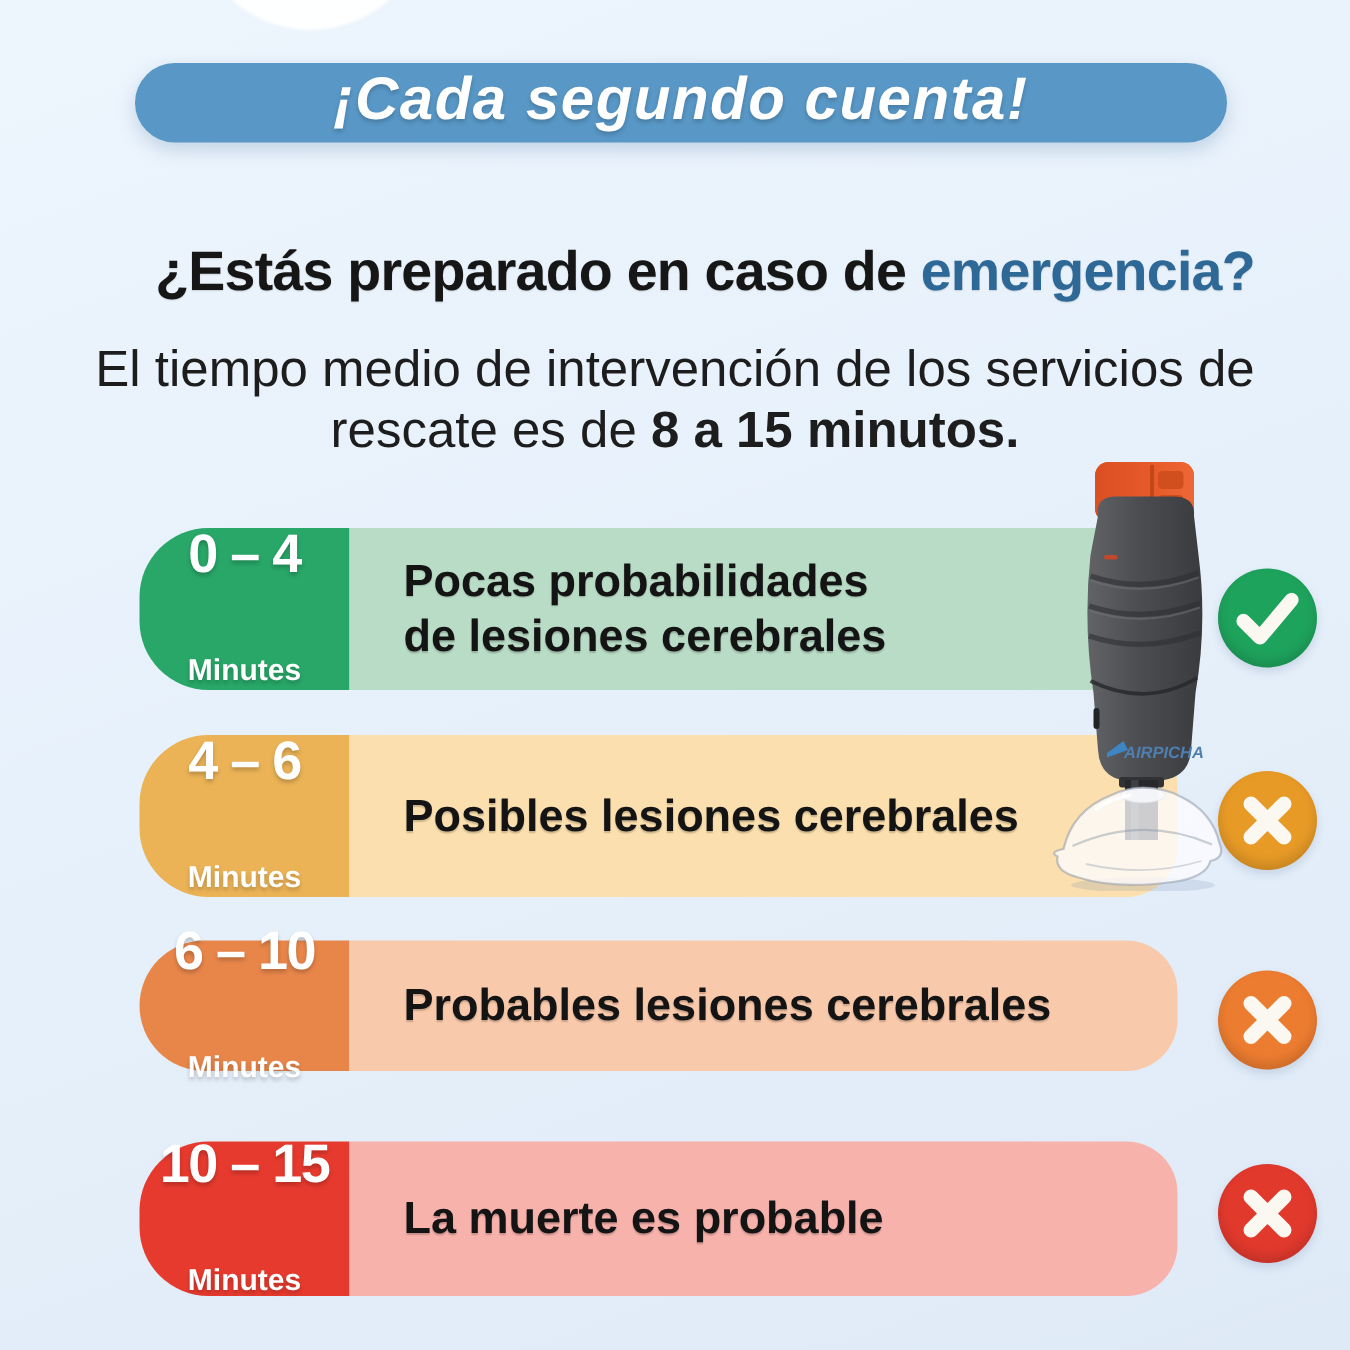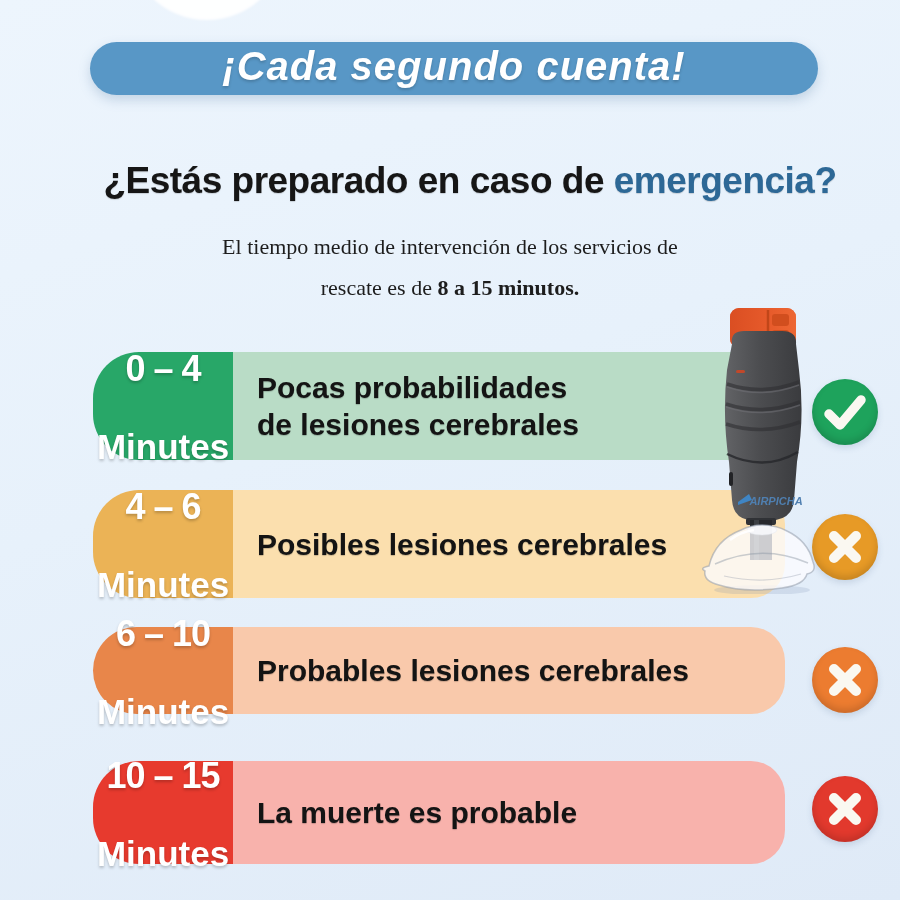--- a/index.html
+++ b/index.html
@@ -46,24 +46,23 @@
     letter-spacing: -0.5px;
     color: #161616;
     text-shadow: 0 1px 1px rgba(0,0,0,0.15);
     padding-left: 20px;
   }
   .intro {
     position: absolute;
     left: 0; top: 226px;
     width: 900px;
     text-align: center;
-    font-size: 22px;
+    font-size: 34px;
     line-height: 41px;
     color: #1d1d1d;
-    font-family: Liberation Serif, serif;
   }
   .intro b { font-weight: bold; }
   .time-row {
     position: absolute;
     left: 93px;
     width: 692px;
     border-radius: 46px 34px 34px 46px;
     display: flex;
     align-items: stretch;
   }
@@ -83,31 +82,31 @@
     text-shadow: 0 2px 3px rgba(0,0,0,0.22);
     gap: 44px;
   }
   .time-range {
     font-size: 36px;
     font-weight: bold;
     letter-spacing: -1px;
     line-height: 38px;
   }
   .time-unit {
-    font-size: 35px;
+    font-size: 20px;
     font-weight: bold;
     line-height: 30px;
   }
   .row-body {
     flex: 1;
     border-radius: 0 34px 34px 0;
     display: flex;
     flex-direction: column;
     justify-content: center;
-    padding-left: 24px;
+    padding-left: 36px;
   }
   .row-desc {
     font-size: 30px;
     font-weight: bold;
     color: #141414;
     line-height: 37px;
     max-width: 440px;
     text-shadow: 0 1px 1px rgba(0,0,0,0.2);
   }
   .status-icon {

